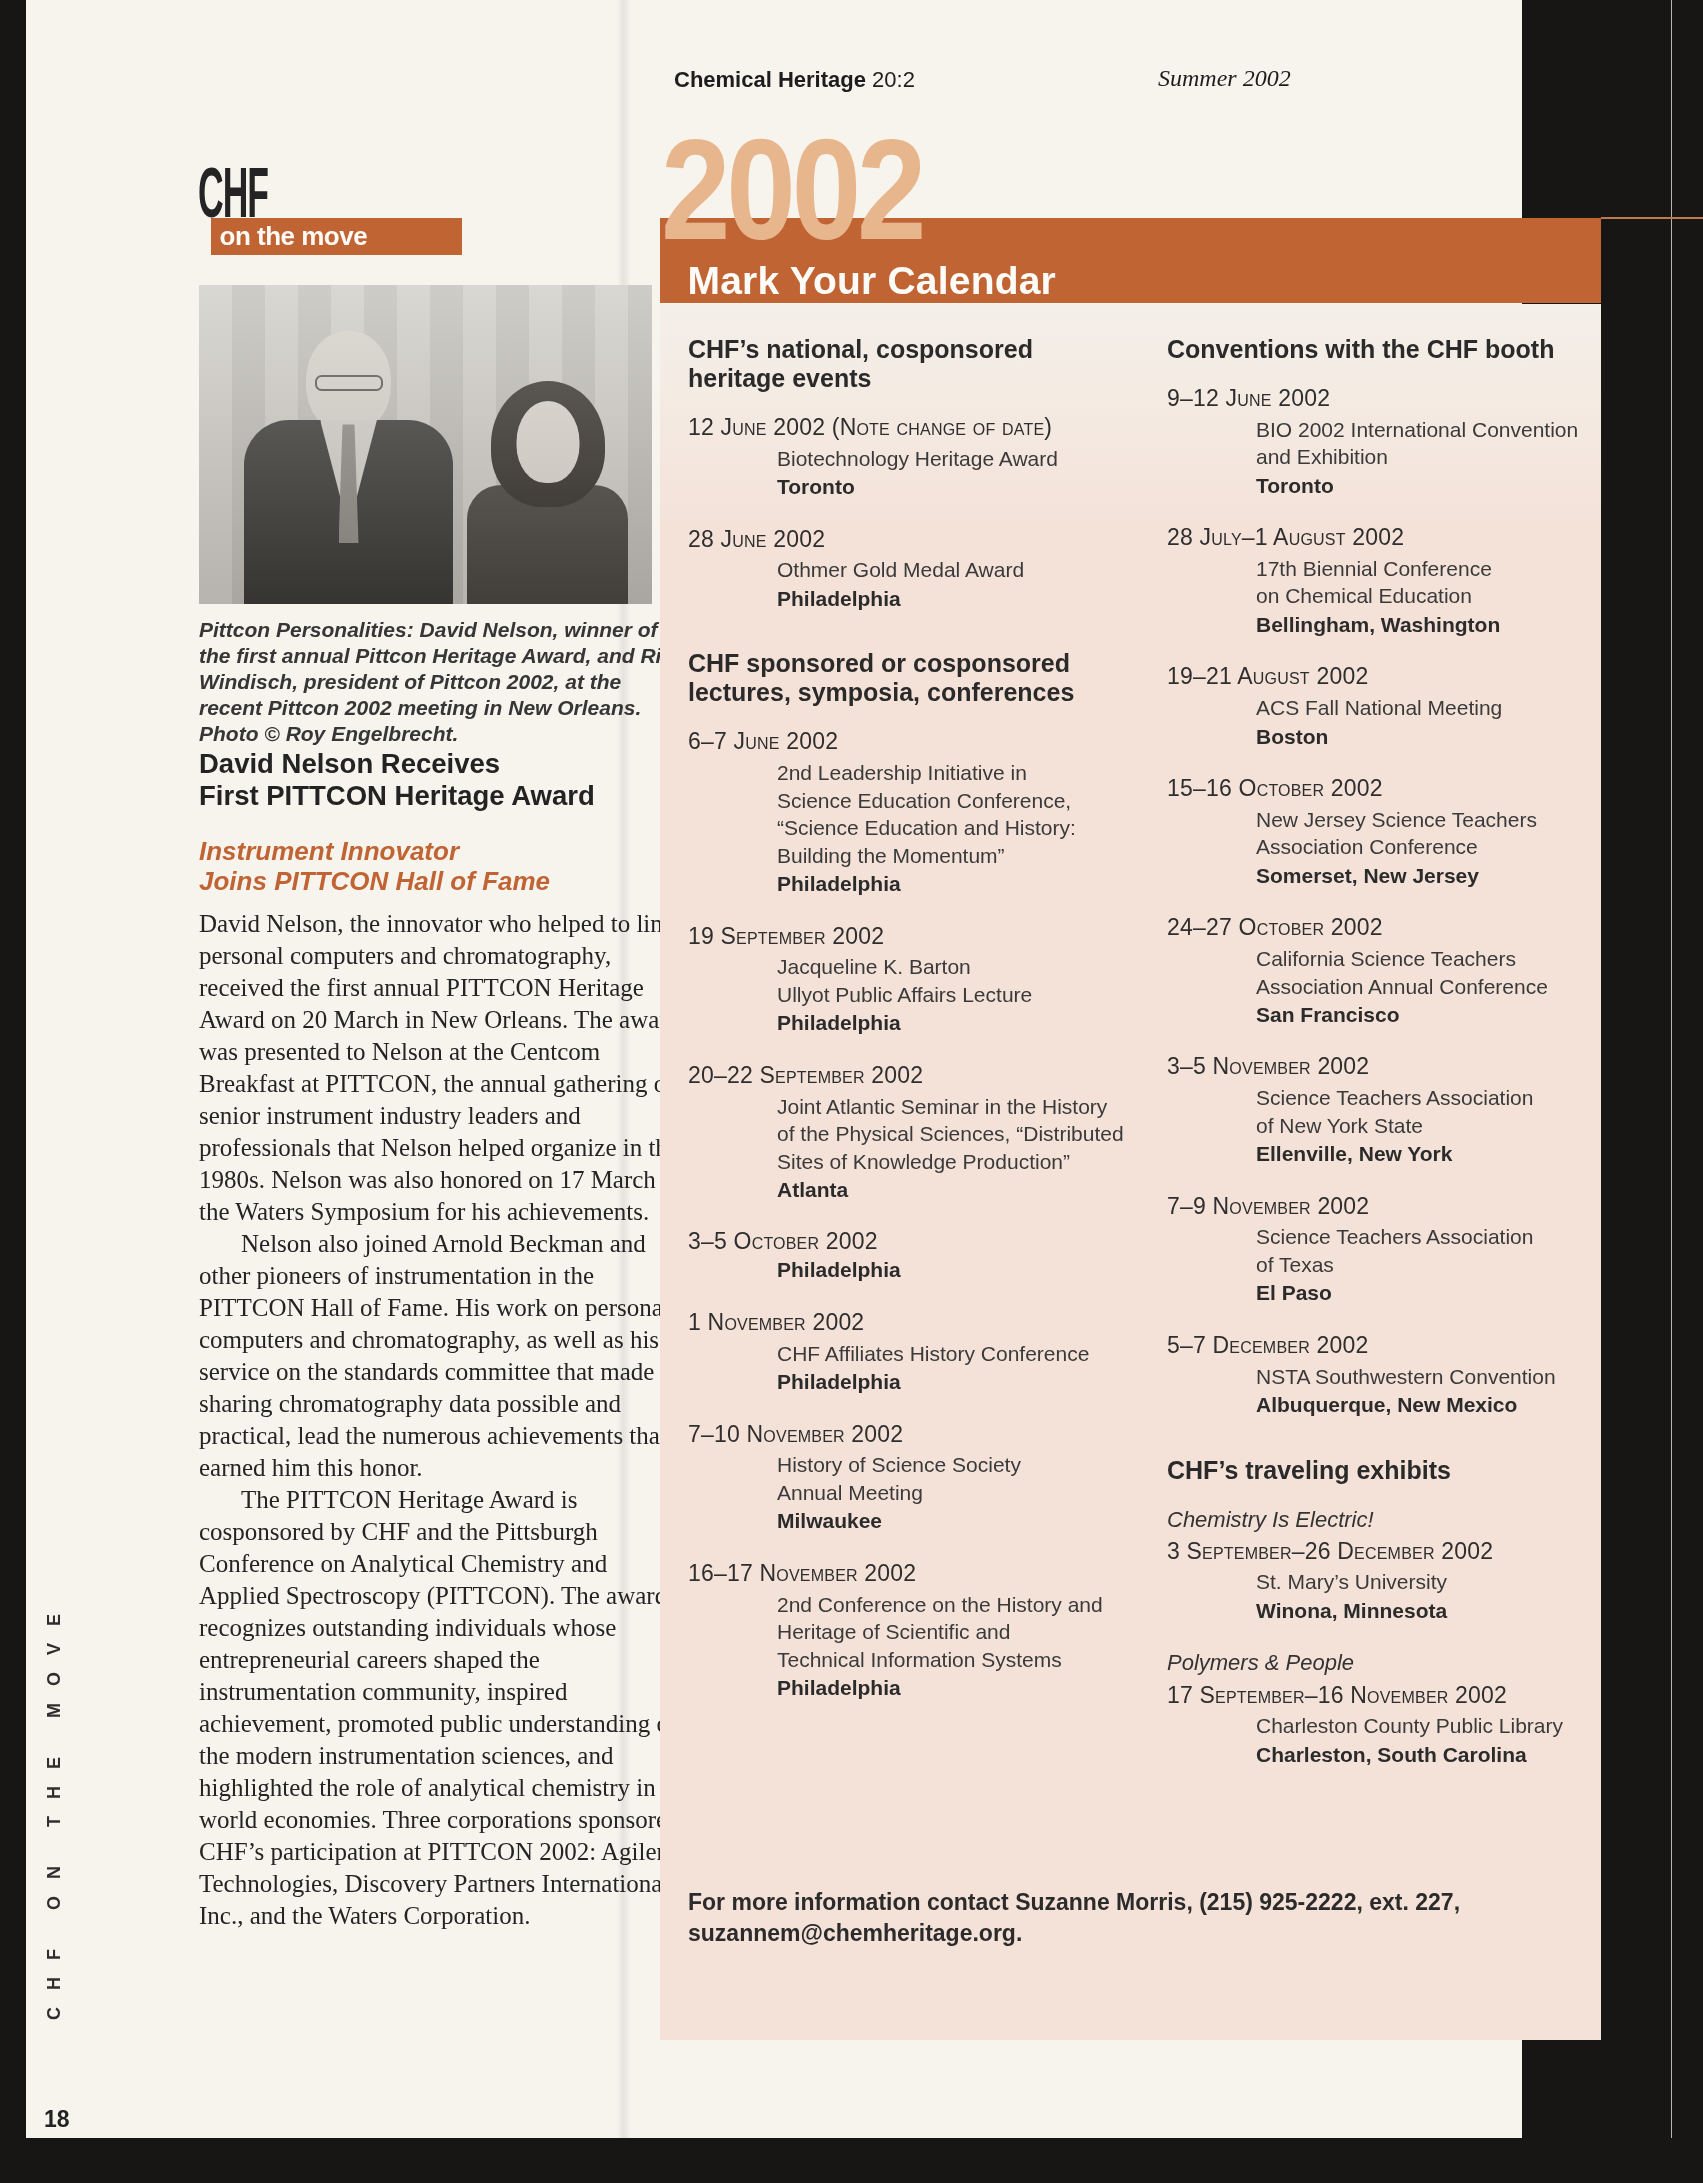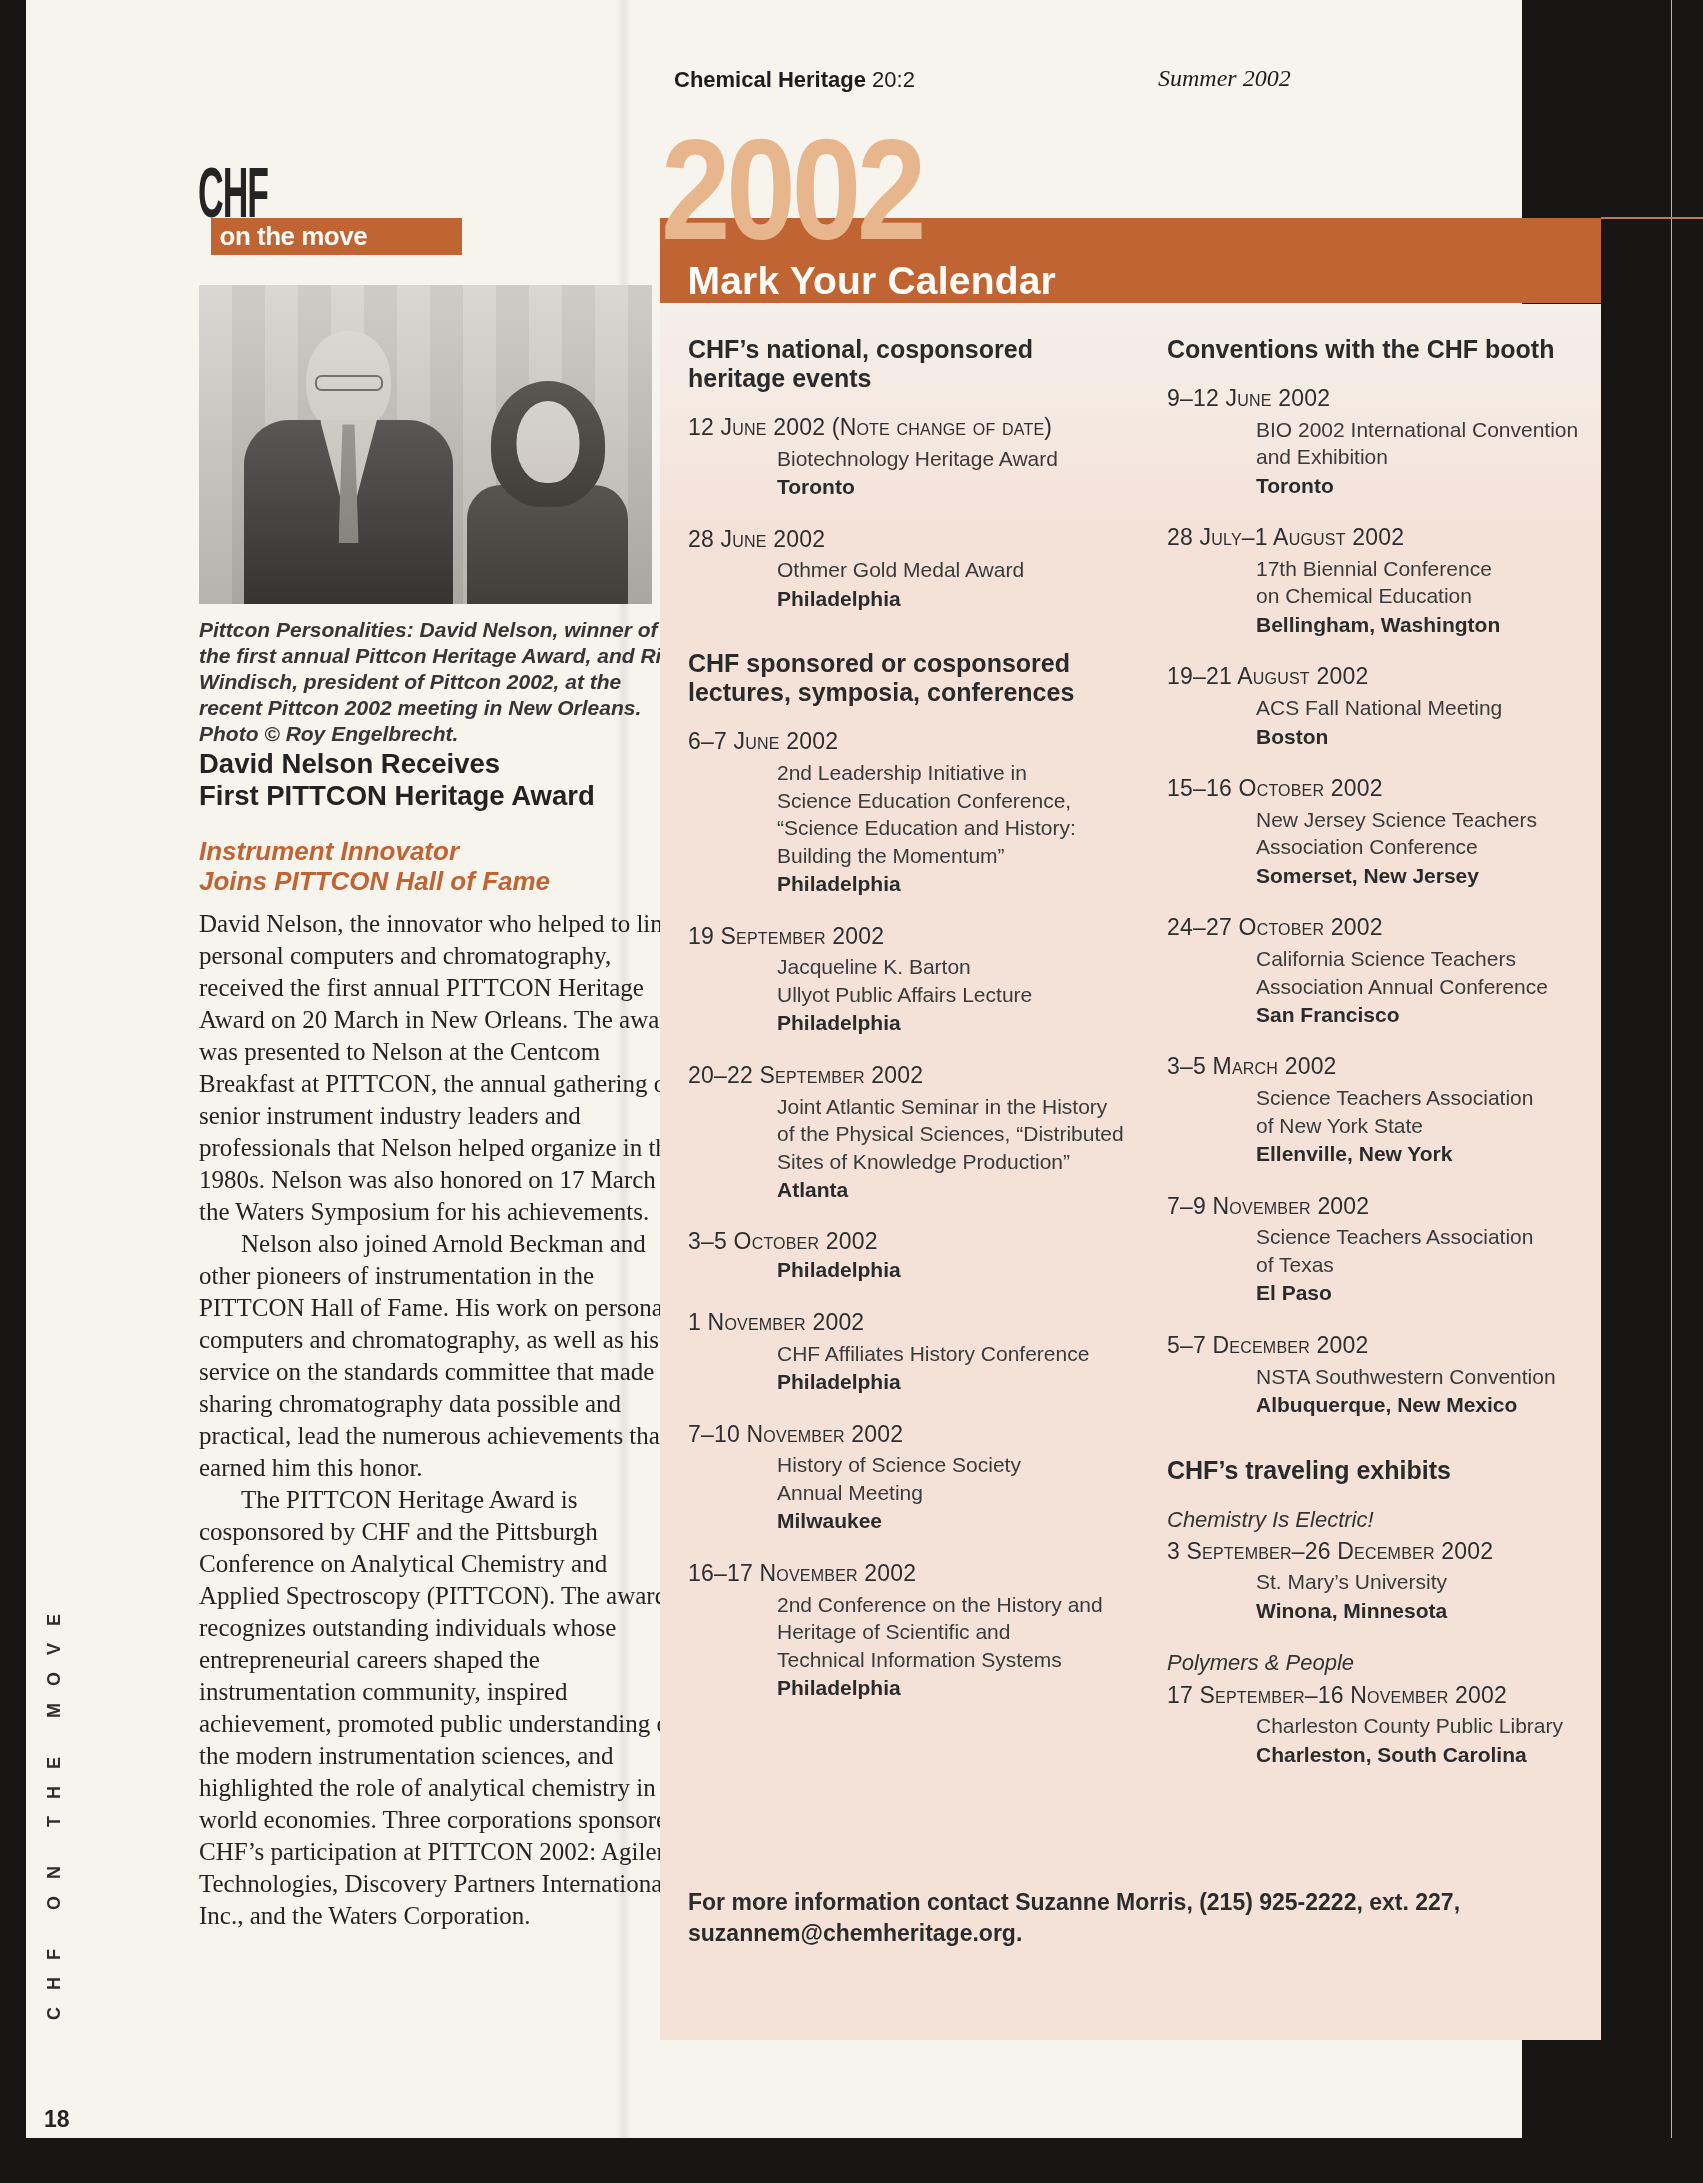--- a/index.html
+++ b/index.html
@@ -234,21 +234,21 @@
 Association Conference</div>
         <div class="event-location">Somerset, New Jersey</div>
       </div>
       <div class="event">
         <div class="event-date">24–27 October 2002</div>
         <div class="event-lines">California Science Teachers
 Association Annual Conference</div>
         <div class="event-location">San Francisco</div>
       </div>
       <div class="event">
-        <div class="event-date">3–5 March 2002</div>
+        <div class="event-date">3–5 November 2002</div>
         <div class="event-lines">Science Teachers Association
 of New York State</div>
         <div class="event-location">Ellenville, New York</div>
       </div>
       <div class="event">
         <div class="event-date">7–9 November 2002</div>
         <div class="event-lines">Science Teachers Association
 of Texas</div>
         <div class="event-location">El Paso</div>
       </div>

